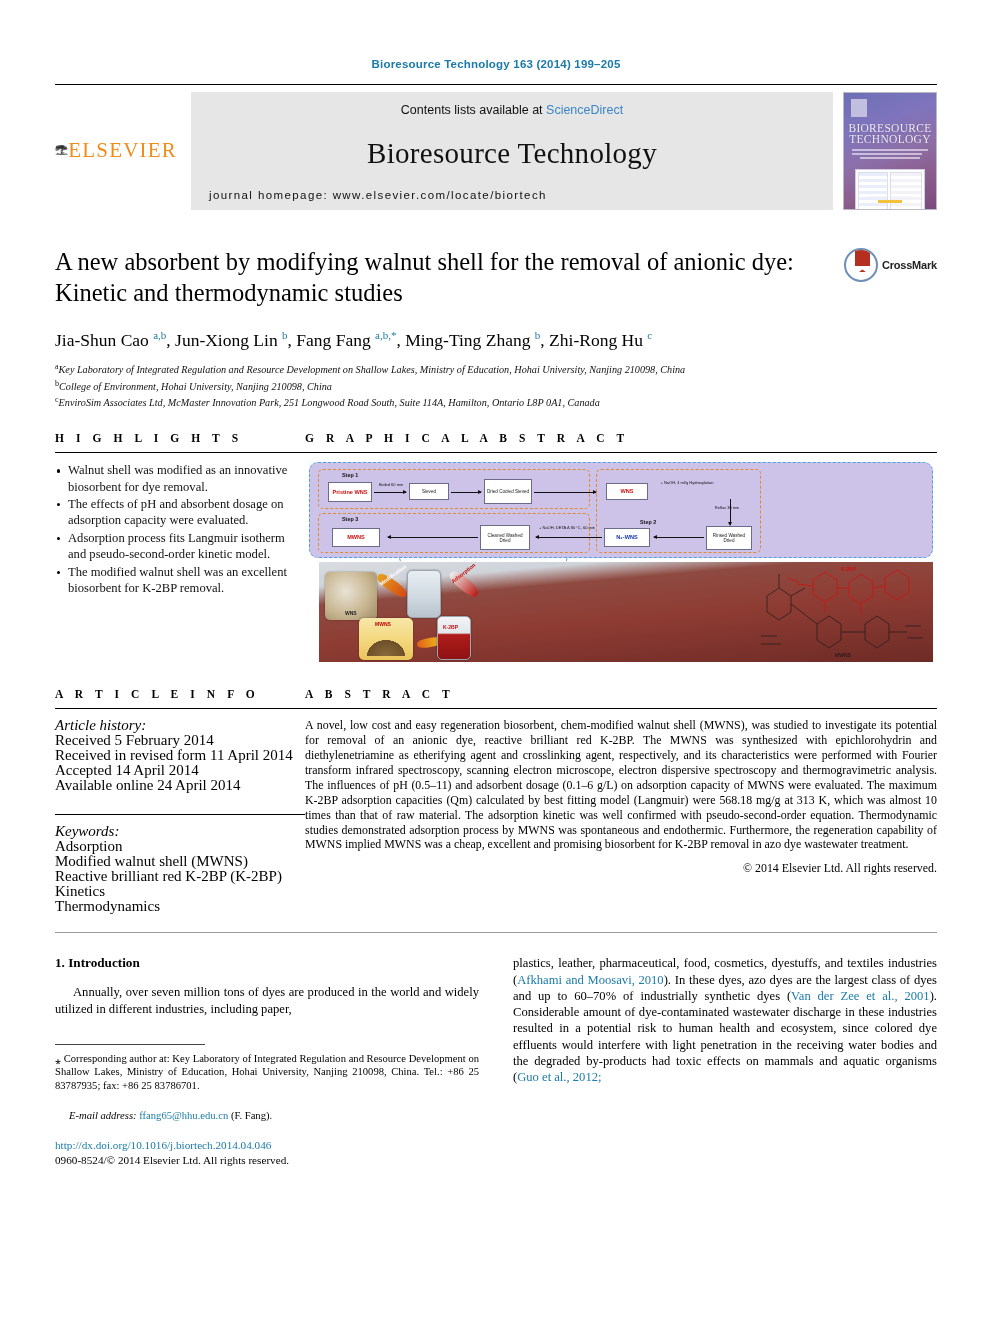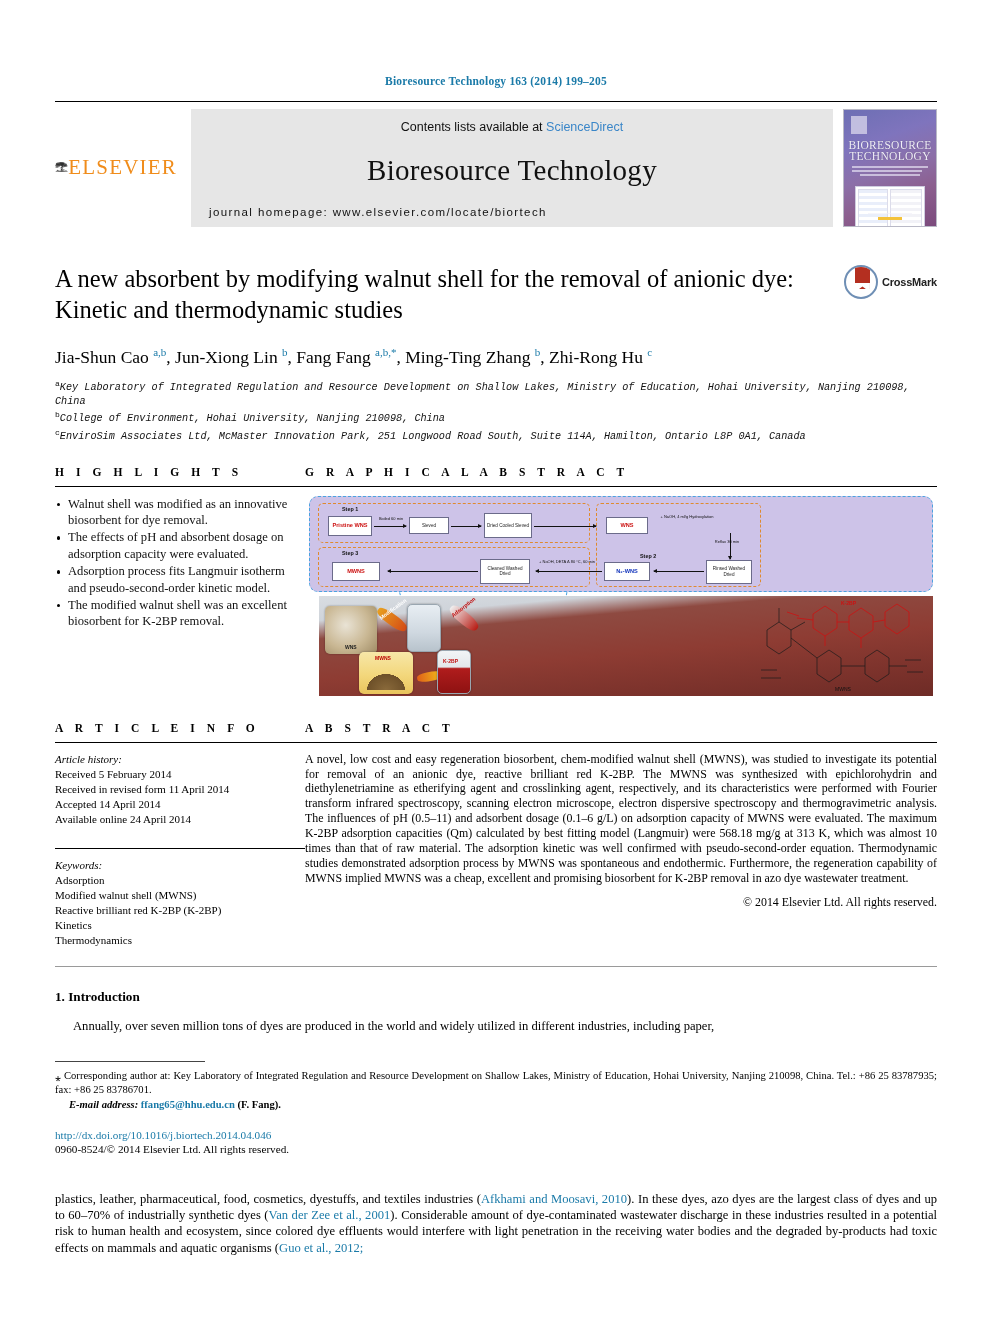--- a/index.html
+++ b/index.html
@@ -12,25 +12,25 @@
     color: #000000;
     position: relative;
     overflow: hidden;
   }
   .page { position: relative; width: 992px; height: 1323px; padding: 0; }
 
   
   .running-head {
     text-align: center;
     color: #1a7aa8;
-    font-family: Liberation Serif, serif;
+    font-family: Liberation Sans, sans-serif;
     font-weight: bold;
     font-size: 11.5px;
     letter-spacing: .2px;
-    padding-top: 75px;
+    padding-top: 58px;
   }
 
   
   .masthead {
     margin: 14px 55px 0 55px;
     border-top: 1.6px solid #000;
     padding-top: 7px;
     display: flex;
     align-items: stretch;
     height: 126px;
@@ -146,21 +146,21 @@
 
   .authors {
     font-family: "Liberation Serif", serif;
     font-size: 17.5px;
     margin-top: 16px;
     line-height: 22px;
   }
   .authors sup { color: #1a7aa8; font-size: 11px; }
   .affiliations { margin-top: 9px; }
   .affil {
-    font-family: Liberation Mono, monospace;
+    font-family: Liberation Serif, serif;
     font-style: italic;
     font-size: 10.2px;
     line-height: 13.4px;
     color: #111;
   }
   .affil sup { font-style: normal; font-size: 8px; }
 
   
   .info-area { margin: 22px 55px 0 55px; display: flex; }
   .col-left { width: 250px; flex: 0 0 250px; }
@@ -185,21 +185,21 @@
     line-height: 16.4px;
     margin-bottom: 1px;
     color: #111;
   }
   ul.highlights li::before {
     content: "";
     position: absolute; left: 2px; top: 7px;
     width: 3.4px; height: 3.4px; border-radius: 50%; background: #000;
   }
 
-  .artinfo-block { font-size: 11px; line-height: 15px; }
+  .artinfo-block { font-size: 15px; line-height: 15px; }
   .artinfo-block .ital { font-style: italic; }
   .artinfo-gap { height: 21px; }
 
   
   .ga-figure {
     margin-top: 2px;
     width: 100%;
     height: 200px;
     position: relative;
     overflow: hidden;
@@ -280,21 +280,21 @@
     text-align: justify;
     color: #000;
     margin-top: 1px;
   }
   .abstract-copy { text-align: right; font-size: 11.9px; margin-top: 9px; }
 
   
   .body-rule { margin: 18px 55px 0 55px; border-bottom: .9px solid #9a9a9a; }
 
   
-  .body-cols { margin: 22px 55px 0 55px; display: flex; gap: 34px; flex-direction: column; }
+  .body-cols { margin: 22px 55px 0 55px; display: flex; gap: 34px; }
   .bcol { flex: 1 1 0; }
   .sec-head { font-weight: bold; font-size: 13.2px; margin: 0 0 13px 0; font-family:"Liberation Serif", serif; }
   .body-p { font-size: 12.6px; line-height: 16.3px; text-align: justify; text-indent: 18px; margin: 0; }
   .lnk { color: #1a7aa8; }
 
   .foot-rule { border-top: .9px solid #444; width: 150px; margin: 27px 0 7px 0; }
   .footnote { font-size: 10.6px; line-height: 13.6px; text-align: justify; }
   .footnote .star { font-size: 11px; }
   .footnote .ital { font-style: italic; }
   .doi-block { margin-top: 16px; font-size: 11.2px; line-height: 14.5px; }
@@ -518,21 +518,21 @@
 
   <div class="body-cols">
     <div class="bcol">
       <h2 class="sec-head">1. Introduction</h2>
       <p class="body-p">Annually, over seven million tons of dyes are produced in the world and widely utilized in different industries, including paper,</p>
 
       <div class="foot-rule"></div>
       <div class="footnote">
         <span class="star">⁎</span>
         <span>Corresponding author at: Key Laboratory of Integrated Regulation and Resource Development on Shallow Lakes, Ministry of Education, Hohai University, Nanjing 210098, China. Tel.: +86 25 83787935; fax: +86 25 83786701.</span>
-        <div style="text-indent:14px; margin-top:2px;font-weight:bold;">
+        <div style="text-indent:14px; margin-top:16px;">
           <span class="ital">E-mail address:</span>
           <span class="lnk">ffang65@hhu.edu.cn</span>
           <span>(F. Fang).</span>
         </div>
       </div>
       <div class="doi-block">
         <div class="doi-link">http://dx.doi.org/10.1016/j.biortech.2014.04.046</div>
         <div>0960-8524/© 2014 Elsevier Ltd. All rights reserved.</div>
       </div>
     </div>

